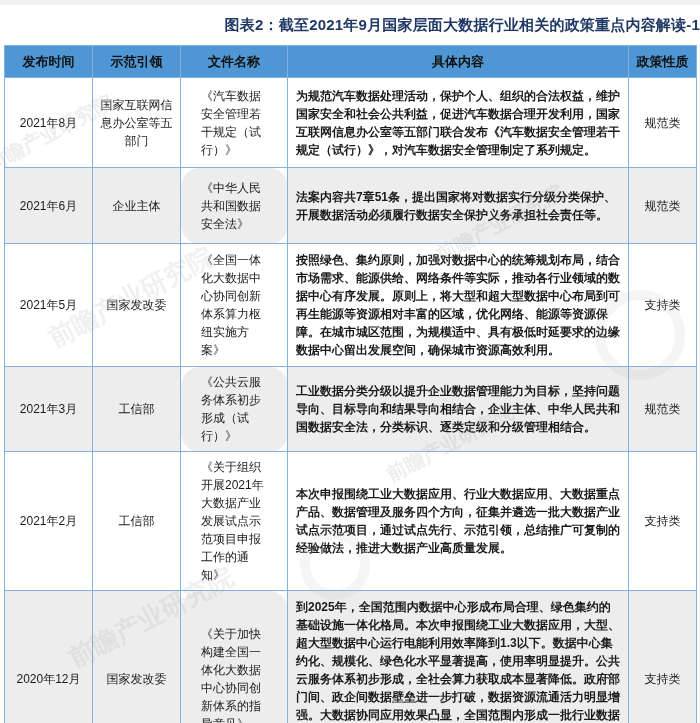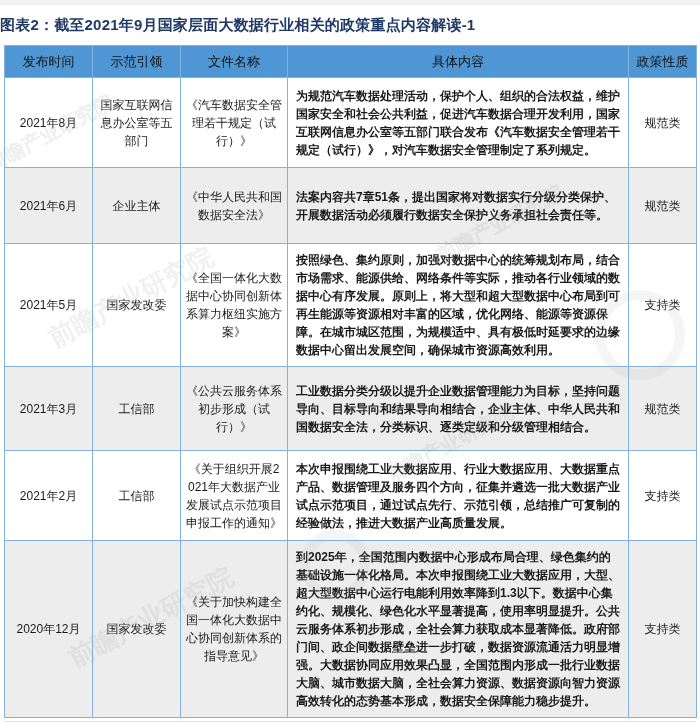--- a/index.html
+++ b/index.html
@@ -8,21 +8,21 @@
     background: #ffffff;
     font-family: "Liberation Sans", "DejaVu Sans", sans-serif;
     overflow: hidden;
     position: relative;
   }
   .top-strip {
     width: 700px; height: 5px;
     background: #f1f1f1;
   }
   .chart-title {
-    text-align: left;
+    text-align: right;
     font-size: 15px;
     font-weight: bold;
     color: #1f3864;
     margin-top: 11px;
     margin-bottom: 10px;
     letter-spacing: 0.2px;
   }
   table.policy-table {
     border-collapse: collapse;
     table-layout: fixed;
@@ -31,35 +31,35 @@
   }
   .policy-table th, .policy-table td {
     border: 1px solid #82b2dd;
     vertical-align: middle;
     word-break: break-all;
   }
   .policy-table th {
     background: #4f97d4;
     color: #111111;
     font-size: 13px;
-    font-weight: normal;
+    font-weight: bold;
     height: 32px;
     padding: 4px 6px;
     text-align: center;
   }
   .policy-table td {
     font-size: 12px;
     color: #1a1a1a;
     line-height: 1.5;
     padding: 6px 6px;
   }
   .policy-table tr.data-row:nth-child(even) td { background: #ededed; }
   .policy-table tr.data-row:nth-child(odd) td { background: #ffffff; }
   td.c-date, td.c-dept, td.c-nature { text-align: center; padding: 6px 3px; }
-  td.c-doc { text-align: center; padding: 6px 5px; }
+  td.c-doc { text-align: left; padding: 6px 20px; border-radius: 19px; }
   td.c-content { text-align: left; padding: 7px 8px; font-weight: bold; }
   tr.r1 { height: 90px; }
   tr.r2 { height: 76px; }
   tr.r3 { height: 113px; }
   tr.r4 { height: 84px; }
   tr.r5 { height: 90px; }
   tr.r6 { height: 173px; }
   .footer {
     width: 692px;
     margin: 0 4px;

